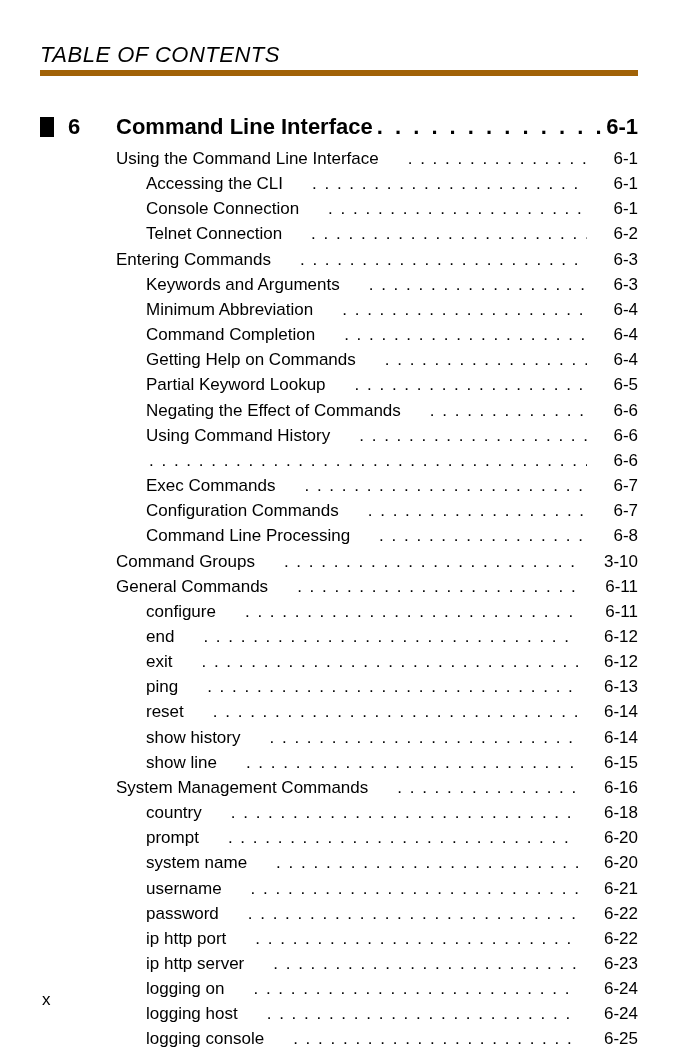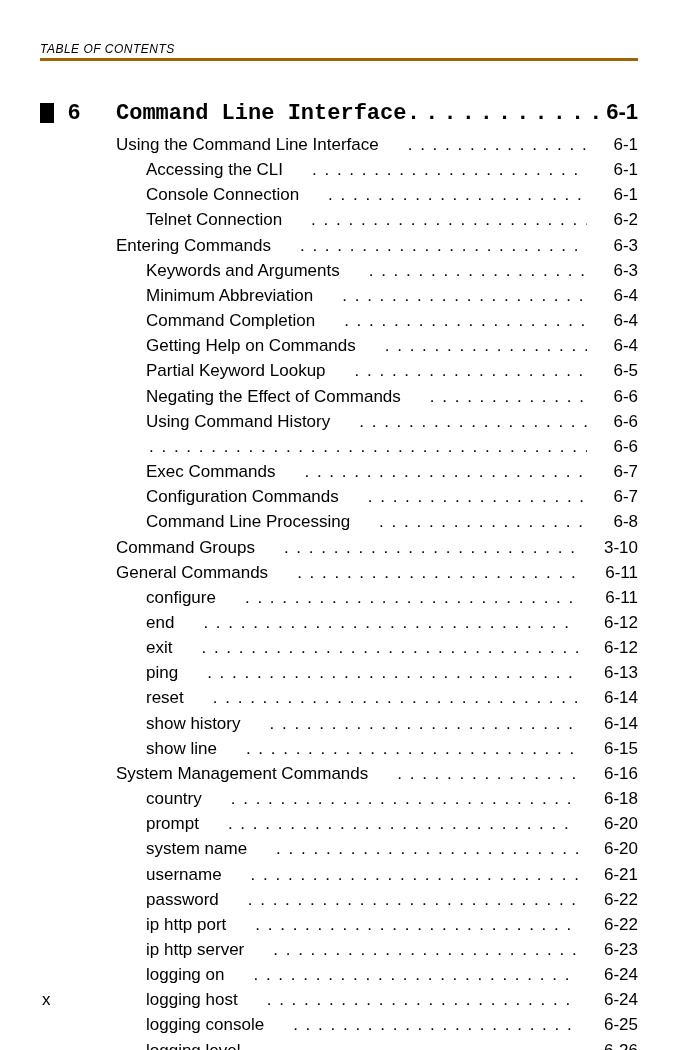--- a/index.html
+++ b/index.html
@@ -8,23 +8,23 @@
       height: 1050px;
       background: #fff;
       font-family: Arial, Helvetica, sans-serif;
       color: #000;
       position: relative;
       padding: 42px 60px 0 40px;
     }
     .header-title {
       font-style: italic;
       font-variant: small-caps;
-      font-size: 12px;
+      font-size: 22px;
       letter-spacing: 0.5px;
-      border-bottom: 3px solid #a16207;
+      border-bottom: 6px solid #a16207;
       padding-bottom: 2px;
       margin-bottom: 38px;
       font-weight: normal;
     }
     .chapter-row {
       display: flex;
       align-items: baseline;
       font-weight: bold;
       font-size: 22px;
       margin-bottom: 6px;
@@ -40,21 +40,21 @@
     .chapter-num {
       width: 48px;
       flex-shrink: 0;
     }
     .chapter-title-wrap {
       display: flex;
       flex: 1;
       align-items: baseline;
       overflow: hidden;
     }
-    .chapter-title { white-space: nowrap; font-family: Liberation Mono, monospace; }
+    .chapter-title { white-space: nowrap; }
     .chapter-dots {
       flex: 1;
       overflow: hidden;
       white-space: nowrap;
       letter-spacing: 3px;
       padding: 0 4px;
     }
     .chapter-page { white-space: nowrap; }
 
     .toc-line {

